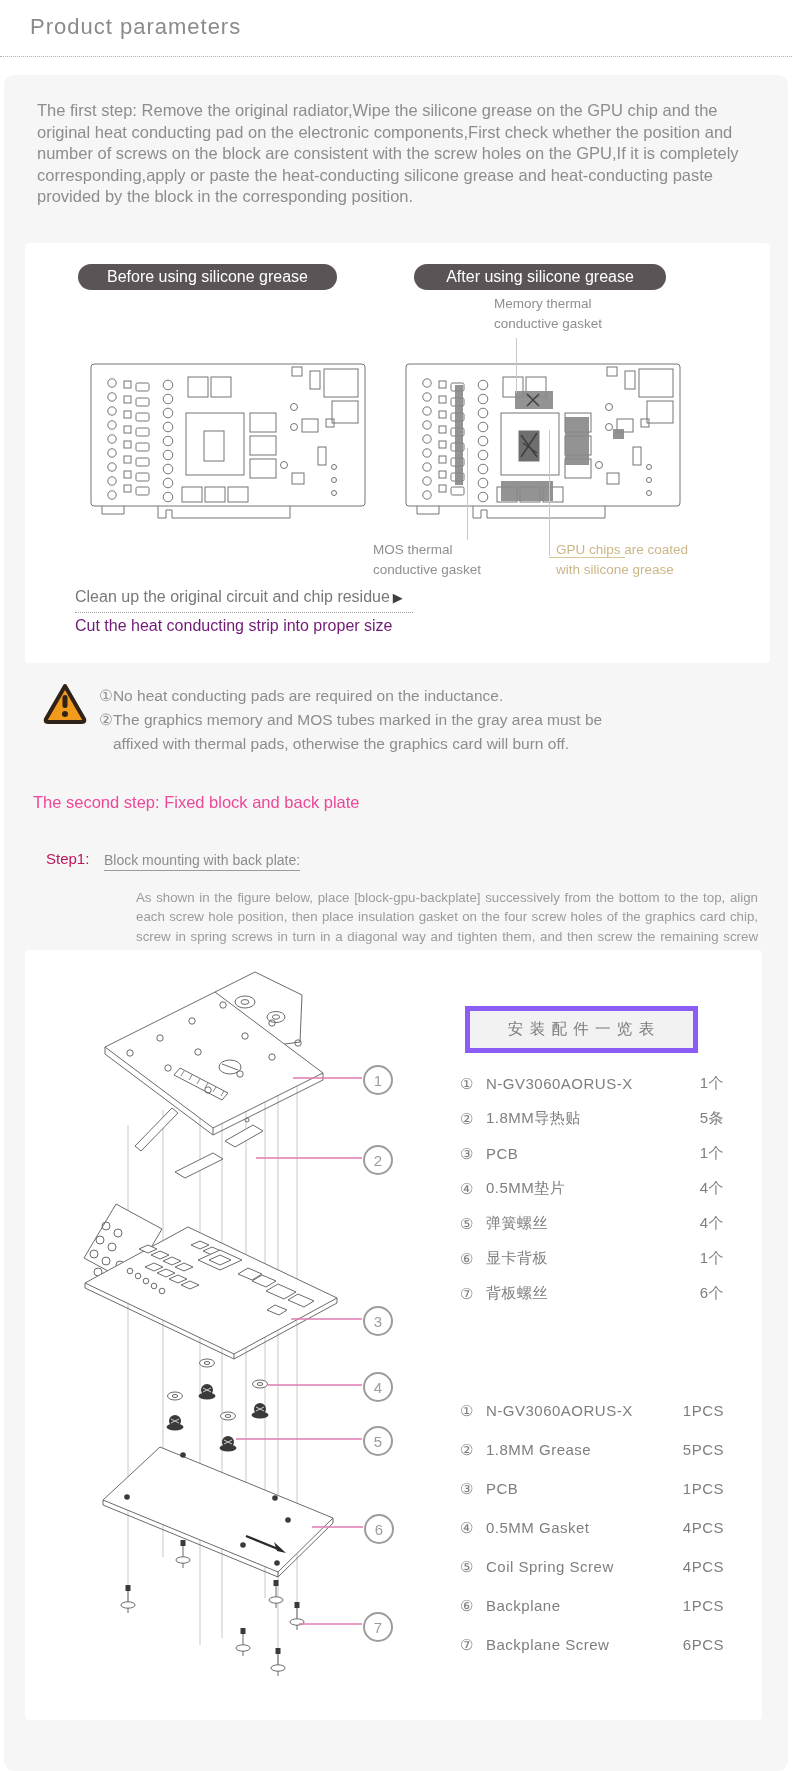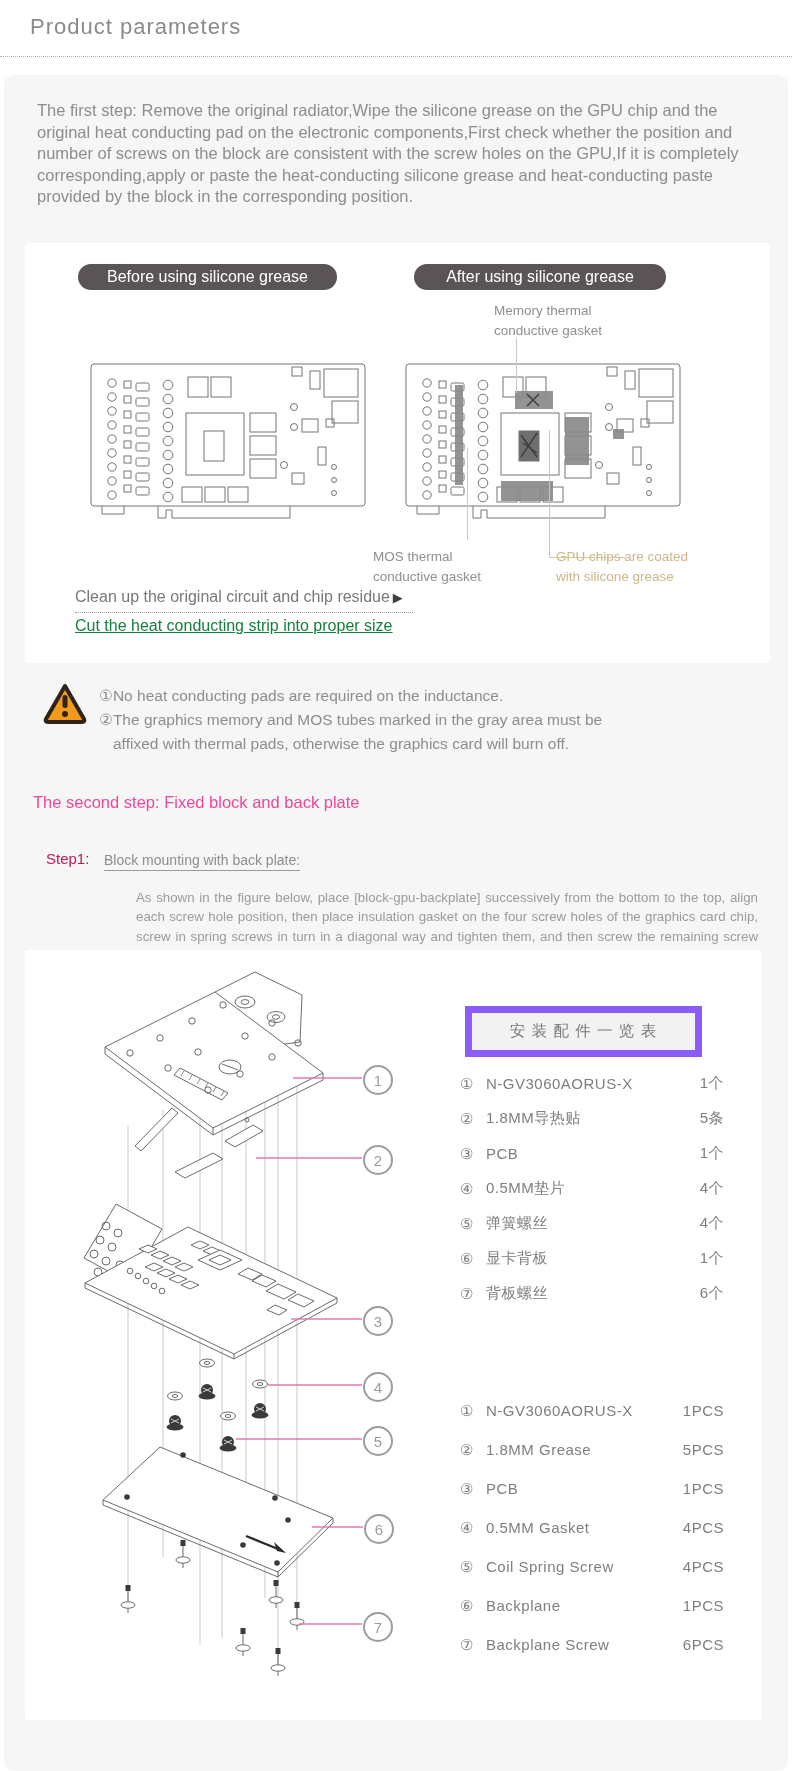--- a/index.html
+++ b/index.html
@@ -13,40 +13,40 @@
   .gray-panel{left:4px;top:75px;width:784px;height:1696px;background:#f6f6f6;border-radius:10px;}
   .white-box1{left:25px;top:243px;width:745px;height:420px;background:#ffffff;border-radius:4px;}
   .white-box2{left:25px;top:950px;width:737px;height:770px;background:#ffffff;border-radius:4px;}
   .intro{left:33px;top:96px;width:727px;font-size:16.5px;line-height:21.5px;color:#8d8d8d;margin:4px;}
   
   .pill{height:26px;border-radius:14px;background:#5a5456;color:#fff;font-size:16px;
         display:flex;align-items:center;justify-content:center;}
   .pill1{left:78px;top:264px;width:259px;}
   .pill2{left:414px;top:264px;width:252px;}
   
-  .lbl{font-size:13.5px;line-height:20px;color:#8f8f8f;margin-top:7px;}
+  .lbl{font-size:13.5px;line-height:20px;color:#8f8f8f;}
   .memory-label{left:494px;top:294px;}
   .mos-label{left:373px;top:540px;}
   .gpu-label{left:556px;top:540px;color:#cbb687;}
   .vline{width:1px;background:#c9c9c9;}
   .cleanup{left:75px;top:588px;font-size:16px;color:#787878;}
   .cleanup-arrow{font-size:13px;color:#3f3f3f;margin-left:3px;}
   .cleanup-sep{left:75px;top:612px;width:338px;border-top:1px dotted #9c9c9c;height:0;}
-  .cutline{left:75px;top:617px;font-size:16px;color:#15803d;text-decoration:underline;}
+  .cutline{left:75px;top:617px;font-size:16px;color:#701a75;}
   
   .warn-text{left:99px;top:684px;font-size:15.5px;line-height:24px;color:#8d8d8d;}
   .warn-text .indent{padding-left:14px;}
   
   .second-step{left:33px;top:793px;font-size:16.5px;color:#ec4899;}
   .step1-label{left:46px;top:850px;font-size:15px;color:#be185d;}
   .step1-title{left:104px;top:852px;font-size:14px;color:#8d8d8d;border-bottom:1px solid #9a9a9a;padding-bottom:2px;}
   .step1-body{left:120px;top:872px;width:622px;font-size:13.3px;line-height:19.3px;color:#9b9b9b;
               text-align:justify;margin:16px;}
   
-  .tbl-header{border:7px solid #8b5cf6;background:#f2f2f2;display:flex;align-items:center;
+  .tbl-header{border:5px solid #8b5cf6;background:#f2f2f2;display:flex;align-items:center;
               justify-content:center;color:#7a7a7a;}
   .cn-header{left:465px;top:1006px;width:223px;height:37px;font-size:15.5px;letter-spacing:1px;}
   .en-header{left:461px;top:1337px;width:233px;height:42px;font-size:16.5px;color:#666;
              border:1.5px solid #5a5a5a;box-shadow:3px 3px 0 rgba(0,0,0,0.12);}
   .p-row{left:460px;width:264px;display:flex;align-items:center;color:#7e7e7e;letter-spacing:0.5px;}
   .cn-row{height:35px;font-size:15px;}
   .en-row{height:39px;font-size:15px;}
   .p-row .num{width:26px;font-size:15px;}
   .p-row .qty{margin-left:auto;}
   

